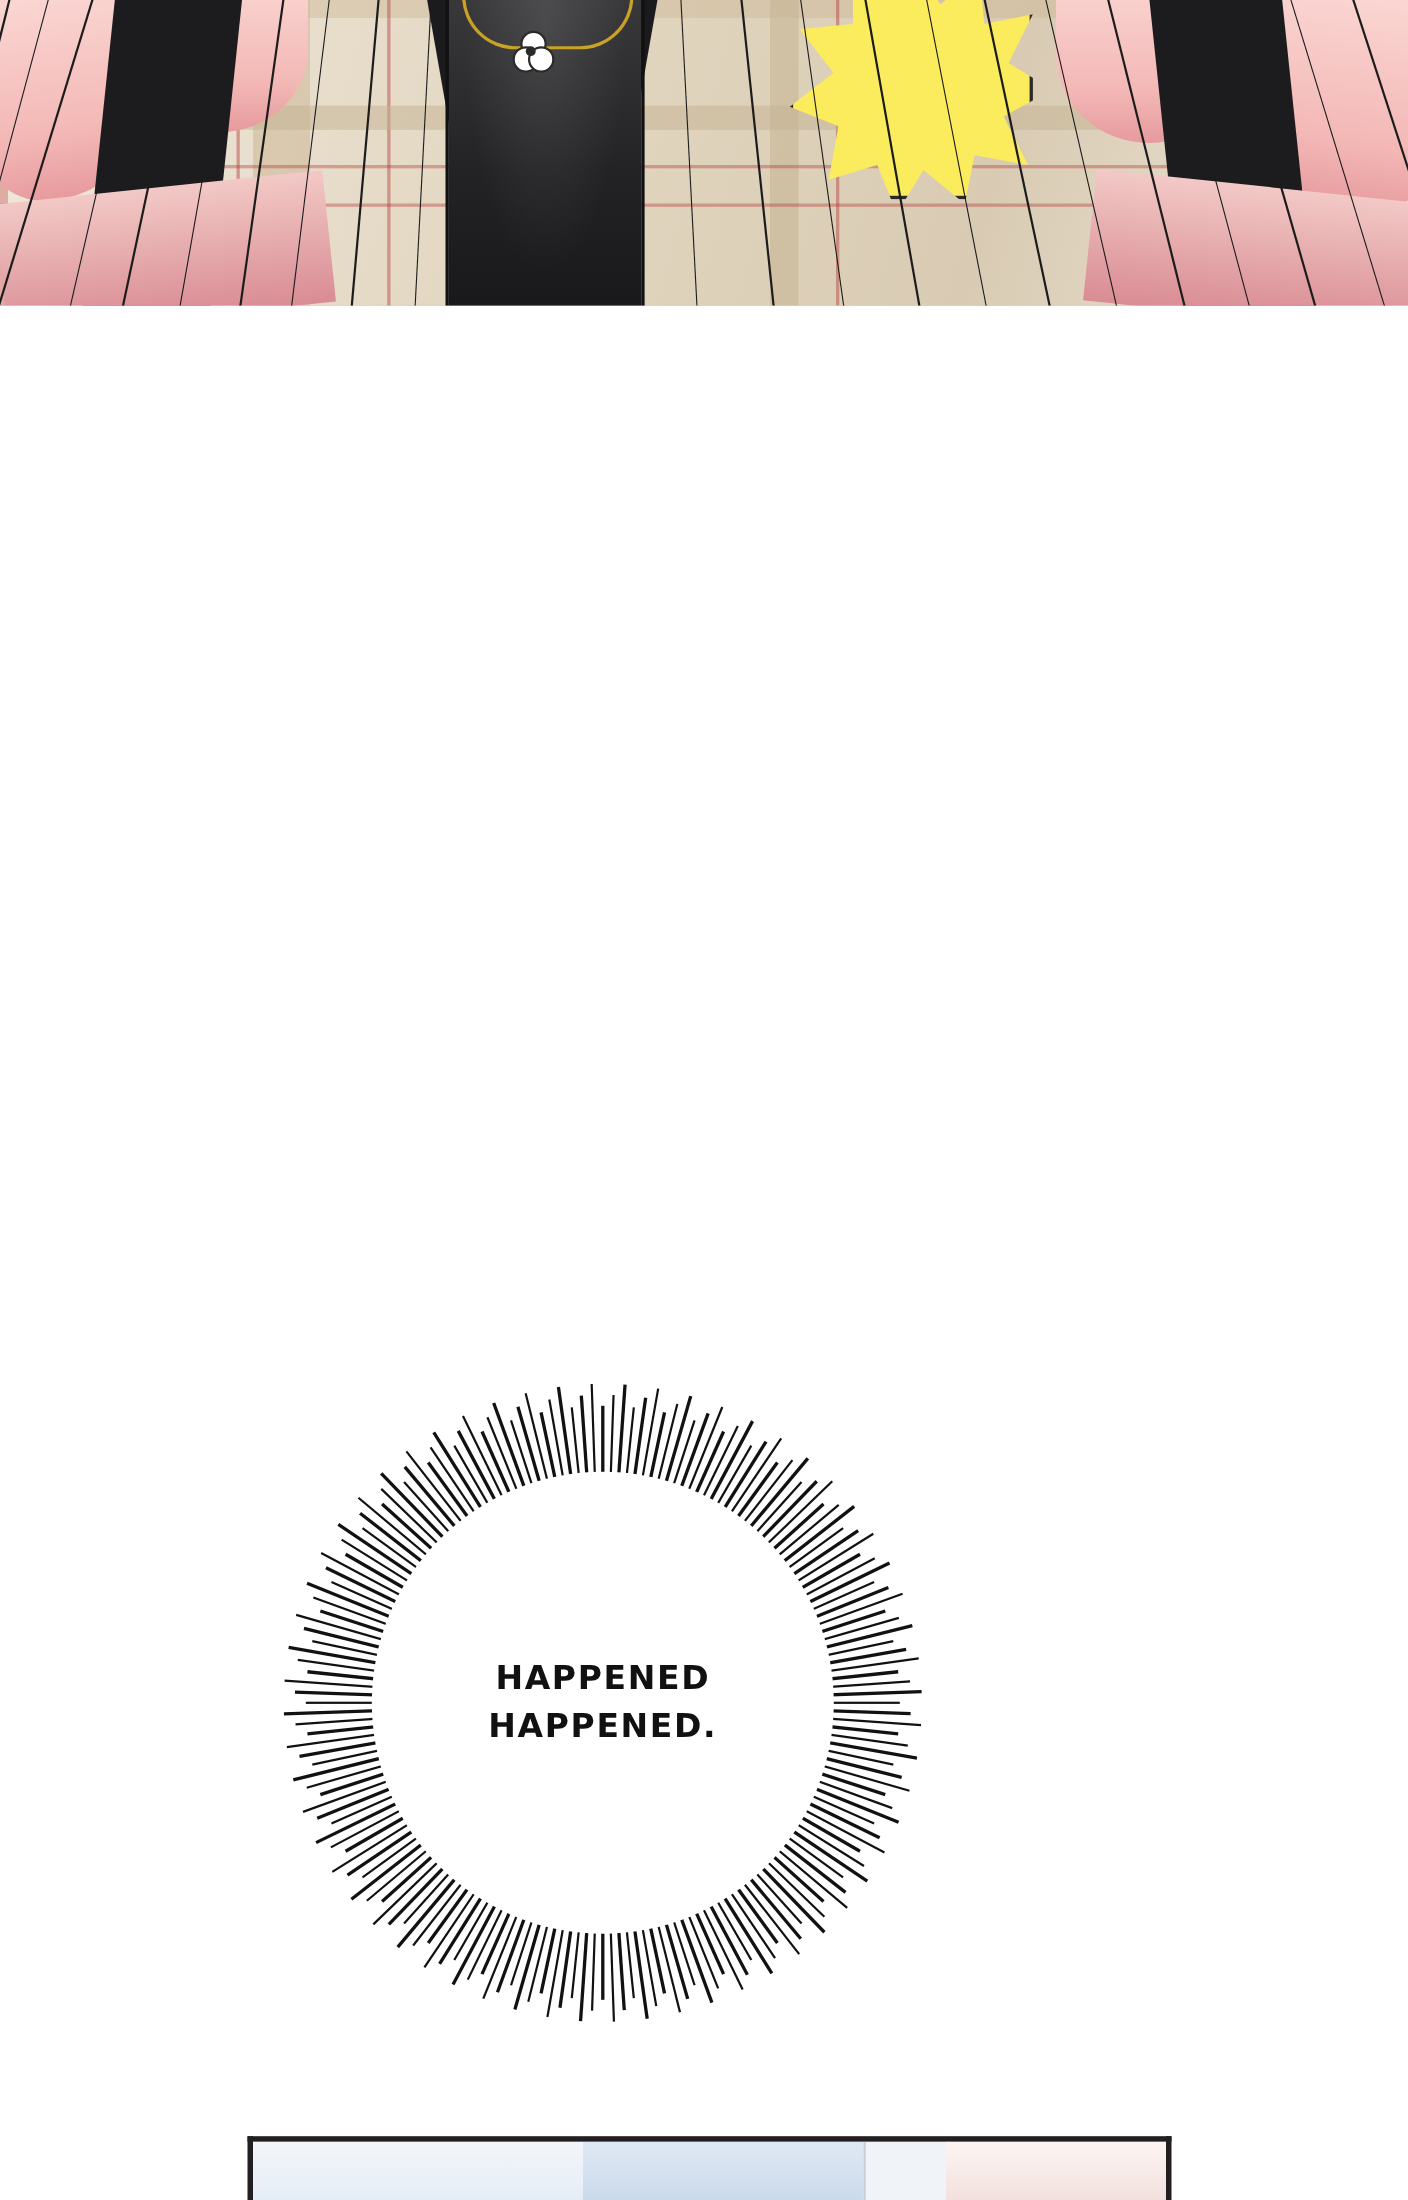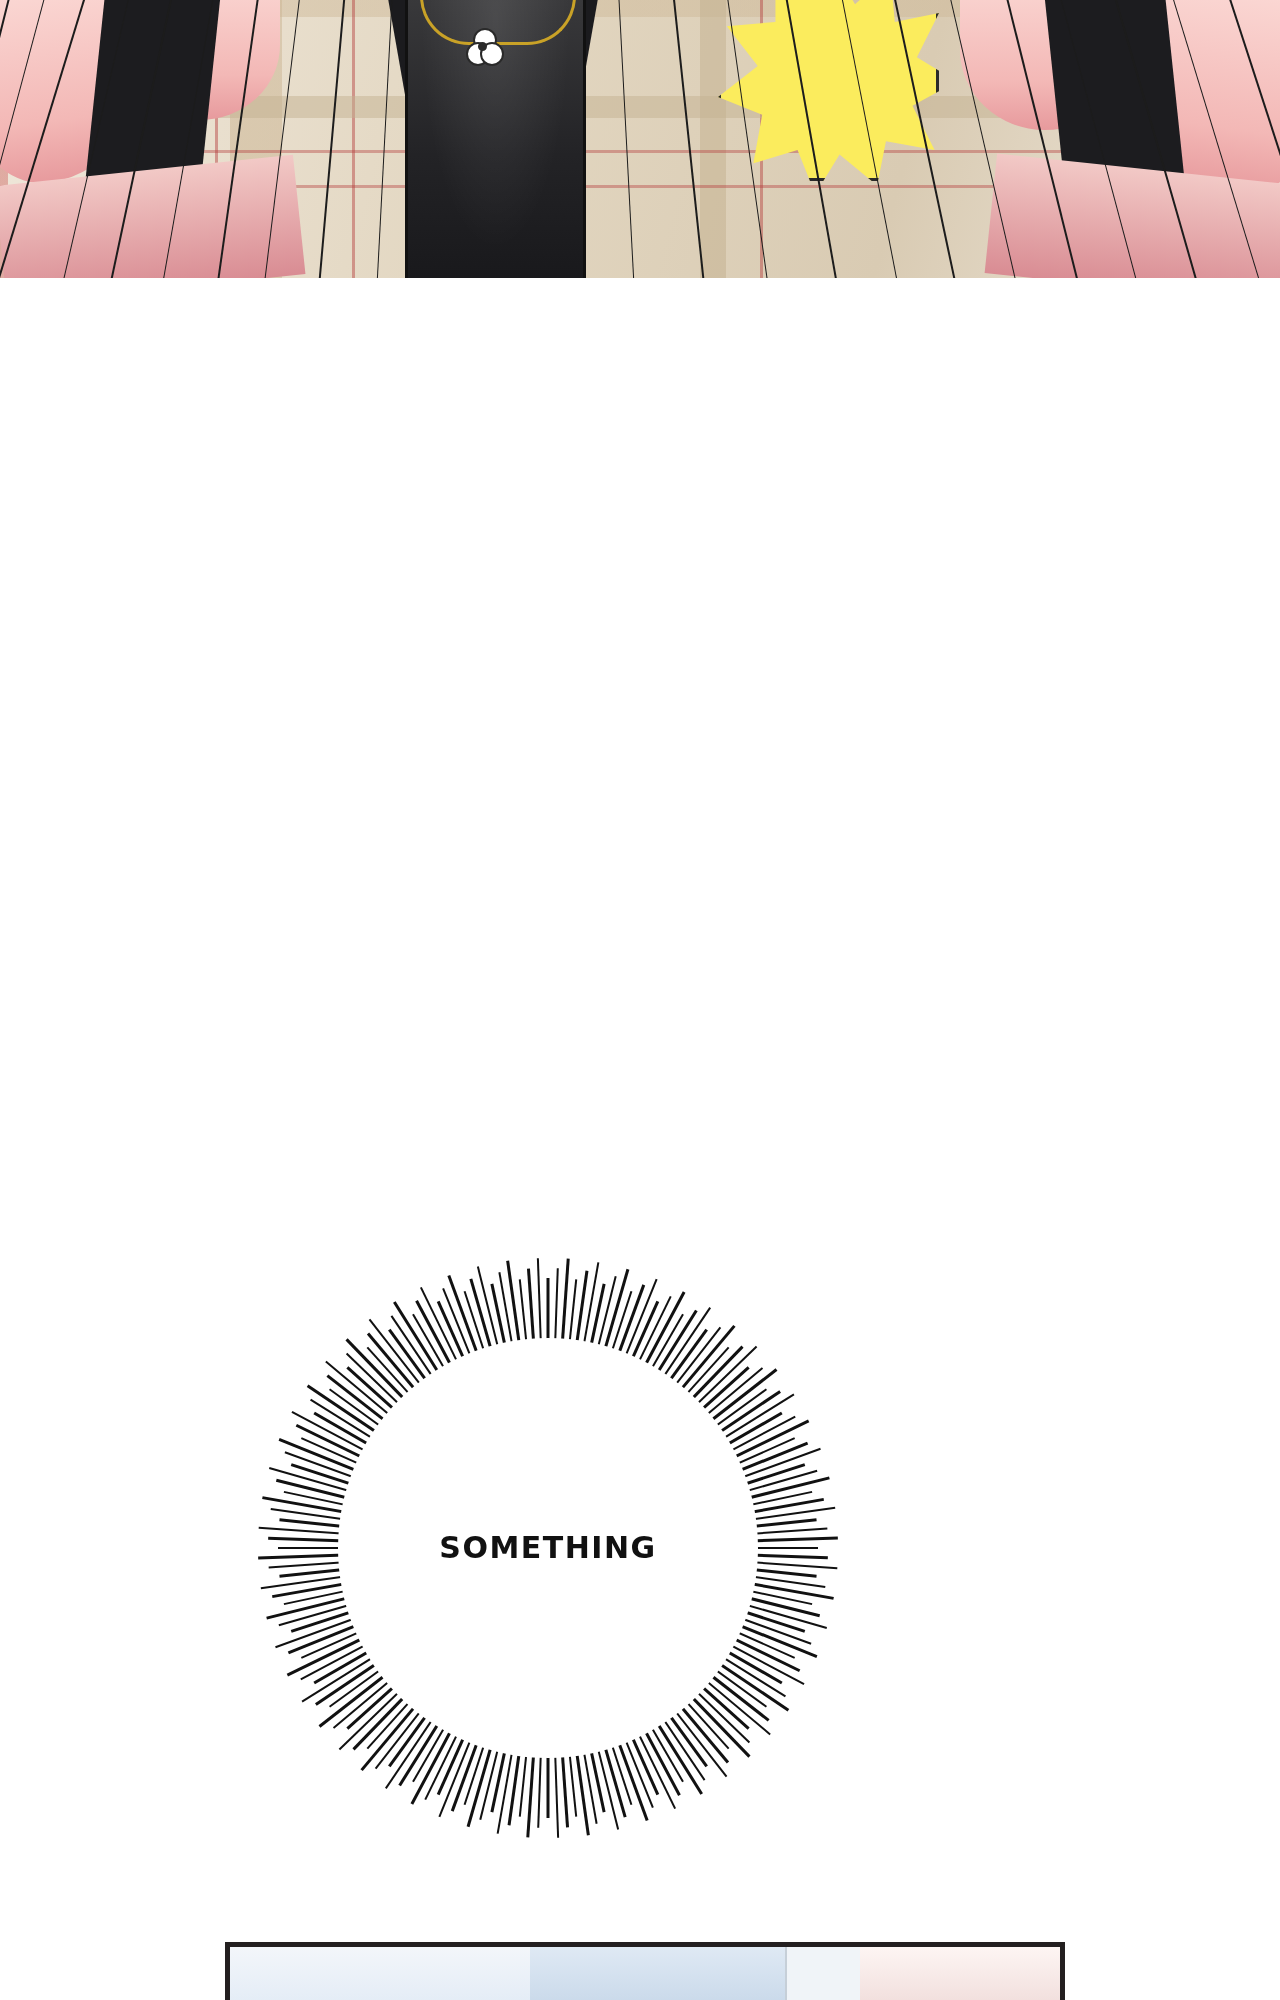--- a/index.html
+++ b/index.html
@@ -277,21 +277,22 @@
     <div class="sl" style="left:1112px;top:-10px; width:2px; height:330px; transform:rotate(-16deg)"></div>
     <div class="sl" style="left:1170px;top:-10px; width:1px; height:330px; transform:rotate(-17deg)"></div>
     <div class="sl" style="left:1226px;top:-10px; width:2px; height:330px; transform:rotate(-18deg)"></div>
   </div>
 </div>
 
 <div class="panel-mid">
   <div class="sunburst">
     <div class="sun-hole"></div>
     <div class="bubble-text">
-      <div>SOMETHING</div>
+      <div>HAPPENED</div>
+      <div>HAPPENED.</div>
     </div>
   <div class="ray" style="height: 270px; width: 3px; transform: translate(-50%, 0px) rotate(0deg);"></div>
       <div class="ray" style="height: 280px; width: 2px; transform: translate(-50%, 0px) rotate(2deg);"></div>
       <div class="ray" style="height: 290px; width: 3px; transform: translate(-50%, 0px) rotate(4deg);"></div>
       <div class="ray" style="height: 270px; width: 2px; transform: translate(-50%, 0px) rotate(6deg);"></div>
       <div class="ray" style="height: 280px; width: 3px; transform: translate(-50%, 0px) rotate(8deg);"></div>
       <div class="ray" style="height: 290px; width: 2px; transform: translate(-50%, 0px) rotate(10deg);"></div>
       <div class="ray" style="height: 270px; width: 3px; transform: translate(-50%, 0px) rotate(12deg);"></div>
       <div class="ray" style="height: 280px; width: 2px; transform: translate(-50%, 0px) rotate(14deg);"></div>
       <div class="ray" style="height: 290px; width: 3px; transform: translate(-50%, 0px) rotate(16deg);"></div>

